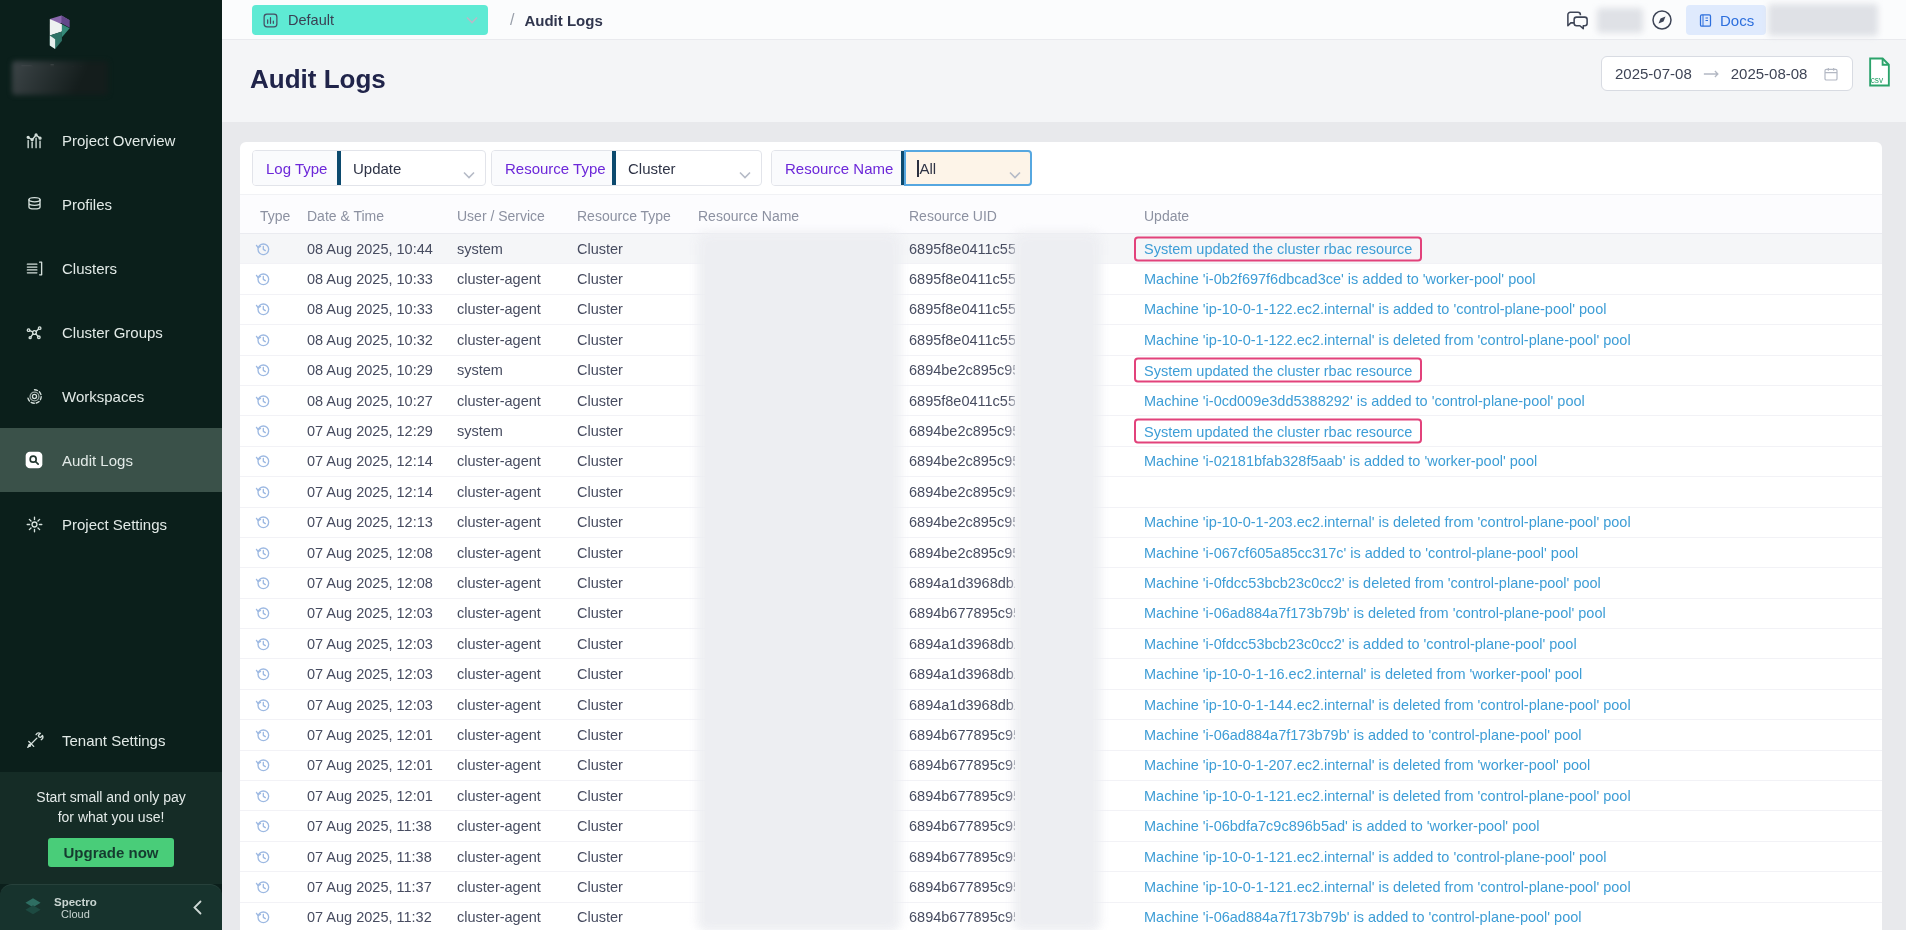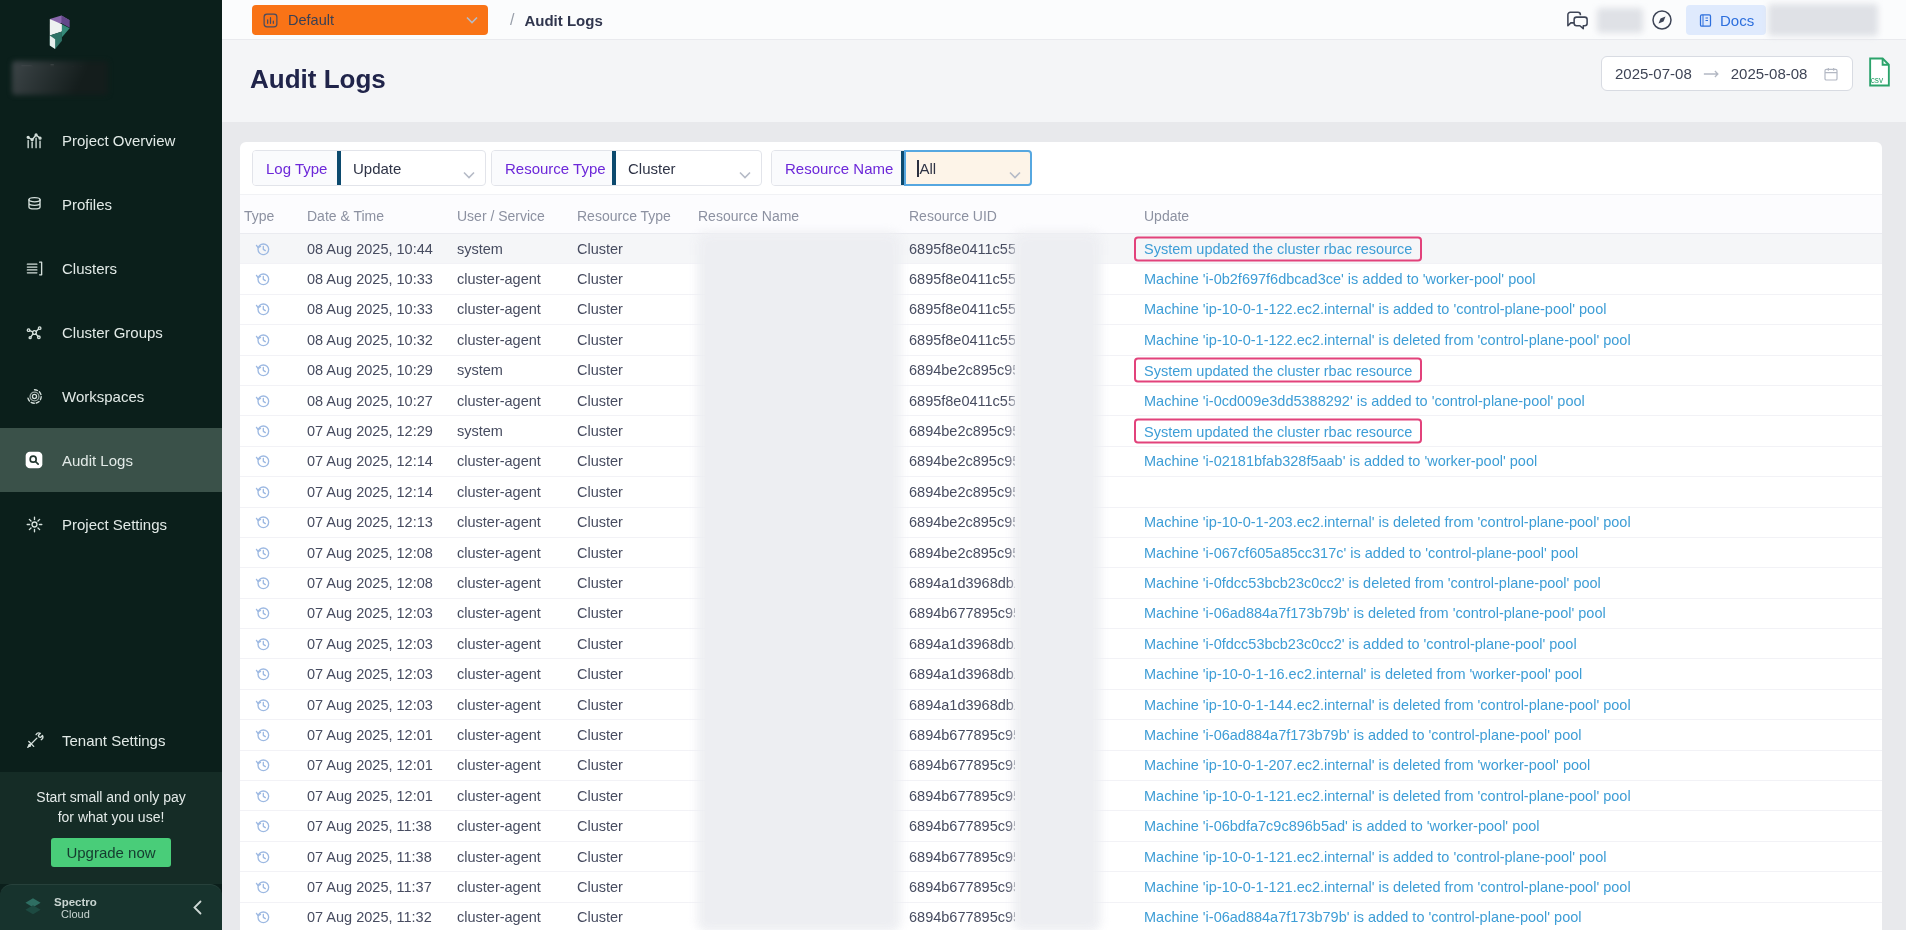--- a/index.html
+++ b/index.html
@@ -15,33 +15,33 @@
              background:linear-gradient(115deg,#3d4548,#141d1c 70%); filter:blur(2.5px); }
   .nav { position:absolute; top:108px; left:0; width:100%; }
   .nav-item { height:64px; display:flex; align-items:center; padding-left:24px; gap:18px;
               cursor:pointer; color:#e2eae7; font-size:15px; font-weight:500; }
   .nav-item.active { background:#3a5149; }
   .nicon { width:20px; display:flex; justify-content:center; }
   .tenant-wrap { position:absolute; top:708px; left:0; width:100%; }
   .promo { position:absolute; left:0; top:772px; width:100%; height:112px; background:#152c26;
            text-align:center; padding-top:15px; color:#e3eae8; font-size:14px; line-height:20px; }
   .upgrade { margin-top:11px; display:inline-block; background:#49cd79; color:#153b2f;
-             font-size:15px; font-weight:400; padding:6px 15px; border:none; border-radius:3px; cursor:pointer;
+             font-size:15px; font-weight:700; padding:6px 15px; border:none; border-radius:3px; cursor:pointer;
              font-family:"Liberation Sans",sans-serif; }
   .sb-bottom { position:absolute; left:0; top:884px; width:100%; height:46px; background:#17332d;
                border-top:1px solid rgba(255,255,255,.07); border-radius:12px 12px 0 0;
                display:flex; align-items:center; padding:0 20px;text-align:center; }
   .sb-brand { display:flex; gap:8px; align-items:center; color:#c9d5d1; font-size:11px; line-height:12px; }
   .sb-brand b { font-size:11.5px; }
   .collapse { margin-left:auto; cursor:pointer; display:flex; }
 
   
   .topbar { position:absolute; left:222px; top:0; width:1684px; height:40px; background:#fbfcfd;
             border-bottom:1px solid #e9eaee; z-index:5; }
-  .proj-select { position:absolute; left:30px; top:5px; width:236px; height:30px; background:#f97316;
+  .proj-select { position:absolute; left:30px; top:5px; width:236px; height:30px; background:#5eead4;
                  border-radius:4px; display:flex; align-items:center; padding:0 10px; gap:9px; cursor:pointer;justify-content:flex-end; }
   .proj-label { font-size:14.5px; color:#3a4054; }
   .chev-right { margin-left:auto; display:flex; }
   .breadcrumb { position:absolute; left:288px; top:0; height:40px; display:flex; align-items:center; gap:10px; }
   .crumb-sep { color:#9aa0ab; font-size:16px; }
   .crumb-name { color:#30364e; font-size:15px; font-weight:600; }
   .tb-icon { position:absolute; top:9px; cursor:pointer; display:flex; }
   .tb-blur { position:absolute; border-radius:4px; filter:blur(3px); background:#dfe1e6; }
   .docs-btn { position:absolute; left:1464px; top:5px; height:30px; padding:0 12px; background:#dfeafd;
               border-radius:4px; display:flex; align-items:center; gap:7px; color:#2d6fdd;
@@ -63,21 +63,21 @@
   .flabel { background:#fafbfd; border-right:4px solid #0c4a6e; display:flex; align-items:center;
             padding:0 13px; color:#6d28d9; border-radius:3px 0 0 3px; white-space:nowrap; }
   .fvalue { display:flex; align-items:center; padding:0 12px; color:#2e3346; position:relative; cursor:pointer; }
   .fvalue .fchev { position:absolute; right:10px; top:14px; }
   .fvalue.focused { outline:2px solid #56a7e0; outline-offset:-1px; background:#fdf4e8; border-radius:0 3px 3px 0; }
   .caret { display:inline-block; width:1.5px; height:17px; background:#2b2f3e; margin-right:1px; }
 
   .thead { position:absolute; left:0; top:52px; width:100%; height:40px; background:#fcfcfe;
            border-top:1px solid #f1f2f5; border-bottom:1px solid #eaebf0; font-size:14px; color:#8c91a1; }
   .thead span { position:absolute; top:13px; white-space:nowrap; }
-  .c0{left:4px}.c1{left:67px}.c2{left:217px}.c3{left:337px}.c4{left:458px}.c5{left:669px}.c6{left:904px}
+  .c0{left:20px}.c1{left:67px}.c2{left:217px}.c3{left:337px}.c4{left:458px}.c5{left:669px}.c6{left:904px}
 
   .rows { position:absolute; left:0; top:92px; width:100%; z-index:1; }
   .trow { position:relative; height:30.4px; border-bottom:1px solid #f2f2f6; cursor:pointer; background:#fff; }
   .trow.hovered { background:#f5f6f8; }
   .trow > span { position:absolute; top:50%; transform:translateY(-50%); font-size:14.5px;
                  color:#474c60; white-space:nowrap; }
   .ct{left:15px; display:flex;} .cd{left:67px} .cu{left:217px} .crt{left:337px}
   .cuid{left:669px; width:106px; overflow:hidden; color:#3d4252;}
   .cup{left:904px}
   .upd { color:#3d9dd6; font-size:14.5px; }

